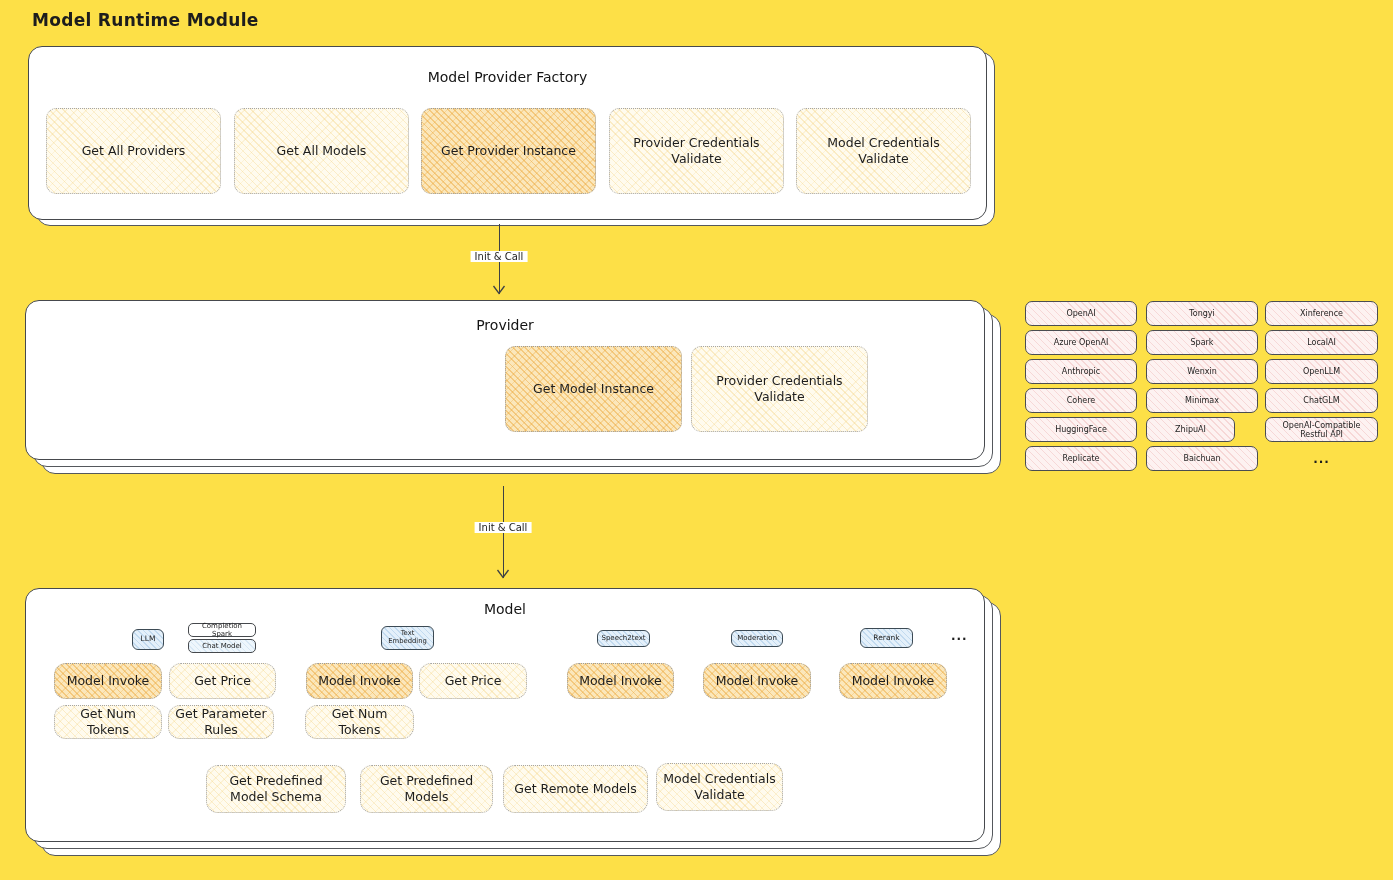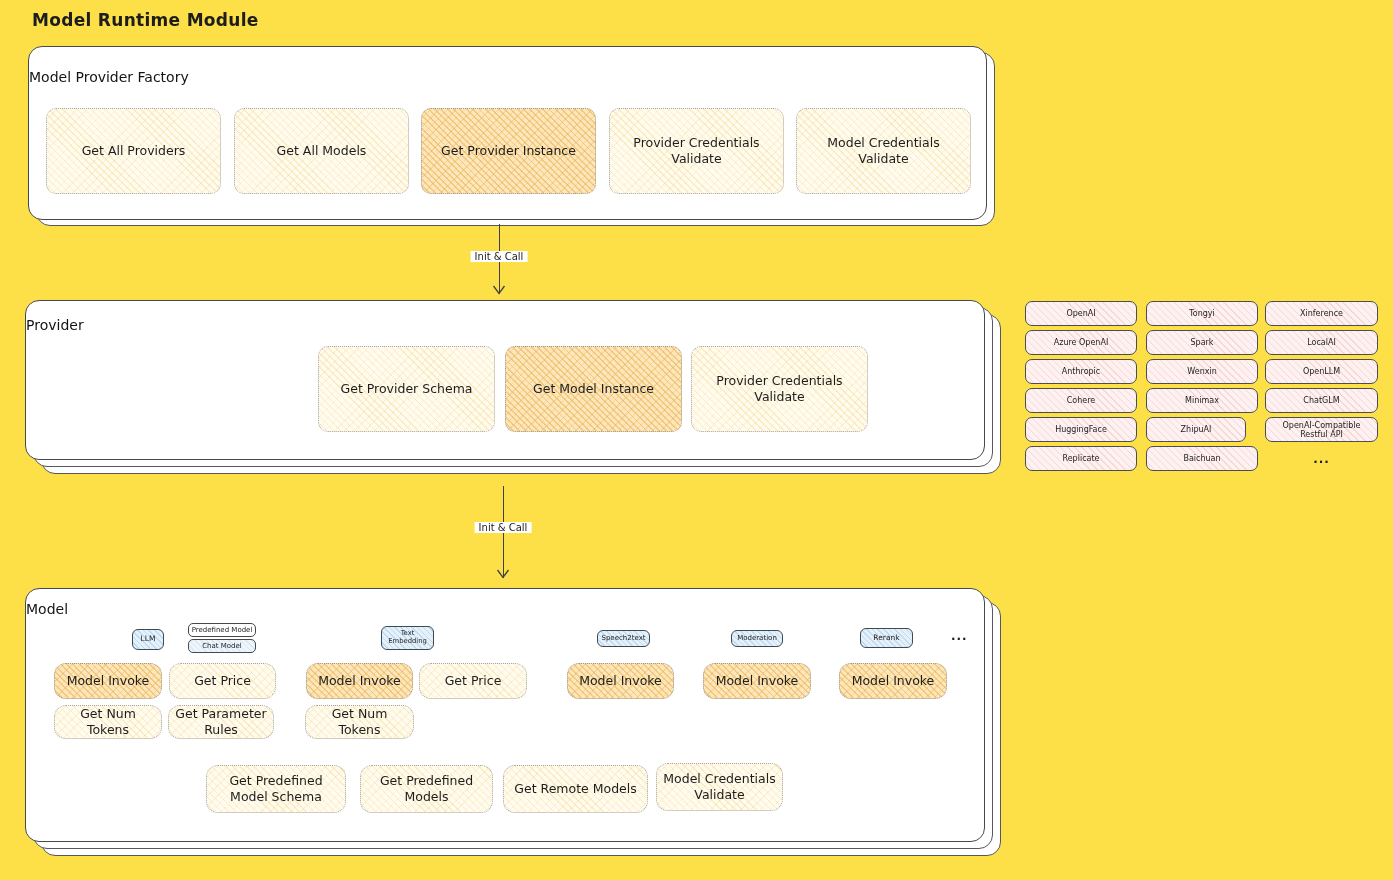--- a/index.html
+++ b/index.html
@@ -3,21 +3,21 @@
 <meta charset="utf-8">
 <style>
   html,body{margin:0;padding:0;background:#fff;}
   .canvas{position:relative;width:1393px;height:880px;background:#fde047;overflow:hidden;
           font-family:"DejaVu Sans",sans-serif;color:#1d1d1d;}
   .page-title{position:absolute;left:32px;top:10px;font-size:17px;font-weight:700;letter-spacing:.3px;}
 
   
   .container{position:absolute;background:#fff;border:1.4px solid #46494d;border-radius:14px;}
   .stack-layer{position:absolute;background:#fff;border:1.4px solid #55585c;border-radius:14px;}
-  .container-title{position:absolute;width:100%;text-align:left;font-size:14px;font-weight:500;color:#141414;}
+  .container-title{position:absolute;width:100%;text-align:center;font-size:14px;font-weight:500;color:#141414;}
 
   
   .op{position:absolute;display:flex;align-items:center;justify-content:center;text-align:center;
       border:1.5px dotted #a5a5a5;border-radius:10px;font-size:12.5px;line-height:1.25;padding:2px 6px;box-sizing:border-box;
       background-color:#fffbee;
       background-image:repeating-linear-gradient(45deg,rgba(241,201,104,.30) 0 1px,transparent 1px 5px),
                        repeating-linear-gradient(135deg,rgba(241,201,104,.18) 0 1px,transparent 1px 7px);}
   .op.hl{background-color:#fbe7bb;
       background-image:repeating-linear-gradient(45deg,rgba(235,164,52,.45) 0 1.4px,transparent 1.4px 4.5px),
                        repeating-linear-gradient(135deg,rgba(235,164,52,.28) 0 1px,transparent 1px 6px);
@@ -80,23 +80,20 @@
     <svg width="14" height="10" viewBox="0 0 14 10">
         <path d="M1.5 1 L7 8.5 L12.5 1" stroke="#3e4144" stroke-width="1.3" fill="none"></path>
       </svg>
   </div>
   <div class="arrow-label" style="left:499px;top:251px;">Init &amp; Call</div>
 
   <div class="stack-layer" style="left:41px;top:314px;width:958px;height:158px;"></div>
   <div class="stack-layer" style="left:33px;top:307px;width:958px;height:158px;"></div>
   <div class="container" style="left:25px;top:300px;width:958px;height:158px;">
     <div class="container-title" style="top:16px;">Provider</div>
-    <div class="op" style="left:292px;top:45px;width:177px;height:86px;">
-        <span>Get Provider Schema</span>
-      </div>
     <div class="op hl" style="left:479px;top:45px;width:177px;height:86px;">
         <span>Get Model Instance</span>
       </div>
     <div class="op" style="left:665px;top:45px;width:177px;height:86px;">
         <span>Provider Credentials Validate</span>
       </div>
   </div>
 
   <div class="chip" style="left:1025px;top:301px;width:112px;">OpenAI</div>
   <div class="chip" style="left:1146px;top:301px;width:112px;">Tongyi</div>
@@ -104,41 +101,41 @@
   <div class="chip" style="left:1025px;top:330px;width:112px;">Azure OpenAI</div>
   <div class="chip" style="left:1146px;top:330px;width:112px;">Spark</div>
   <div class="chip" style="left:1265px;top:330px;width:113px;">LocalAI</div>
   <div class="chip" style="left:1025px;top:359px;width:112px;">Anthropic</div>
   <div class="chip" style="left:1146px;top:359px;width:112px;">Wenxin</div>
   <div class="chip" style="left:1265px;top:359px;width:113px;">OpenLLM</div>
   <div class="chip" style="left:1025px;top:388px;width:112px;">Cohere</div>
   <div class="chip" style="left:1146px;top:388px;width:112px;">Minimax</div>
   <div class="chip" style="left:1265px;top:388px;width:113px;text-align:center;">ChatGLM</div>
   <div class="chip" style="left:1025px;top:417px;width:112px;">HuggingFace</div>
-  <div class="chip" style="left:1146px;top:417px;width:100px;">ZhipuAI</div>
+  <div class="chip" style="left:1146px;top:417px;width:89px;">ZhipuAI</div>
   <div class="chip" style="left:1265px;top:417px;width:113px;">OpenAI-Compatible Restful API</div>
   <div class="chip" style="left:1025px;top:446px;width:112px;">Replicate</div>
   <div class="chip" style="left:1146px;top:446px;width:112px;">Baichuan</div>
   <div class="chip-ellipsis" style="left:1265px;top:446px;width:113px;">...</div>
 
   <div class="arrow" style="left:496px;top:486px;height:92px;">
     <div class="line"></div>
     <svg width="14" height="10" viewBox="0 0 14 10">
         <path d="M1.5 1 L7 8.5 L12.5 1" stroke="#3e4144" stroke-width="1.3" fill="none"></path>
       </svg>
   </div>
   <div class="arrow-label" style="left:503px;top:522px;">Init &amp; Call</div>
 
   <div class="stack-layer" style="left:41px;top:602px;width:958px;height:252px;"></div>
   <div class="stack-layer" style="left:33px;top:595px;width:958px;height:252px;"></div>
   <div class="container" style="left:25px;top:588px;width:958px;height:252px;">
     <div class="container-title" style="top:12px;">Model</div>
 
     <div class="tag" style="left:106px;top:40px;width:32px;height:21px;">LLM</div>
-    <div class="tag white" style="left:162px;top:34px;width:68px;height:14px;">Predefined Model</div>
+    <div class="tag white" style="left:162px;top:34px;width:68px;height:14px;">Completion Spark</div>
     <div class="tag lightblue" style="left:162px;top:50px;width:68px;height:14px;">Chat Model</div>
     <div class="tag" style="left:355px;top:37px;width:53px;height:24px;font-size:6.8px;">Text Embedding</div>
     <div class="tag" style="left:571px;top:41px;width:53px;height:17px;font-size:7px;">Speech2text</div>
     <div class="tag" style="left:705px;top:41px;width:52px;height:17px;font-size:7px;">Moderation</div>
     <div class="tag" style="left:834px;top:39px;width:53px;height:20px;">Rerank</div>
     <div class="type-ellipsis" style="left:925px;top:40px;">...</div>
 
     <div class="op hl" style="left:28px;top:74px;width:108px;height:36px;border-radius:12px;">
         <span>Model Invoke</span>
       </div>

